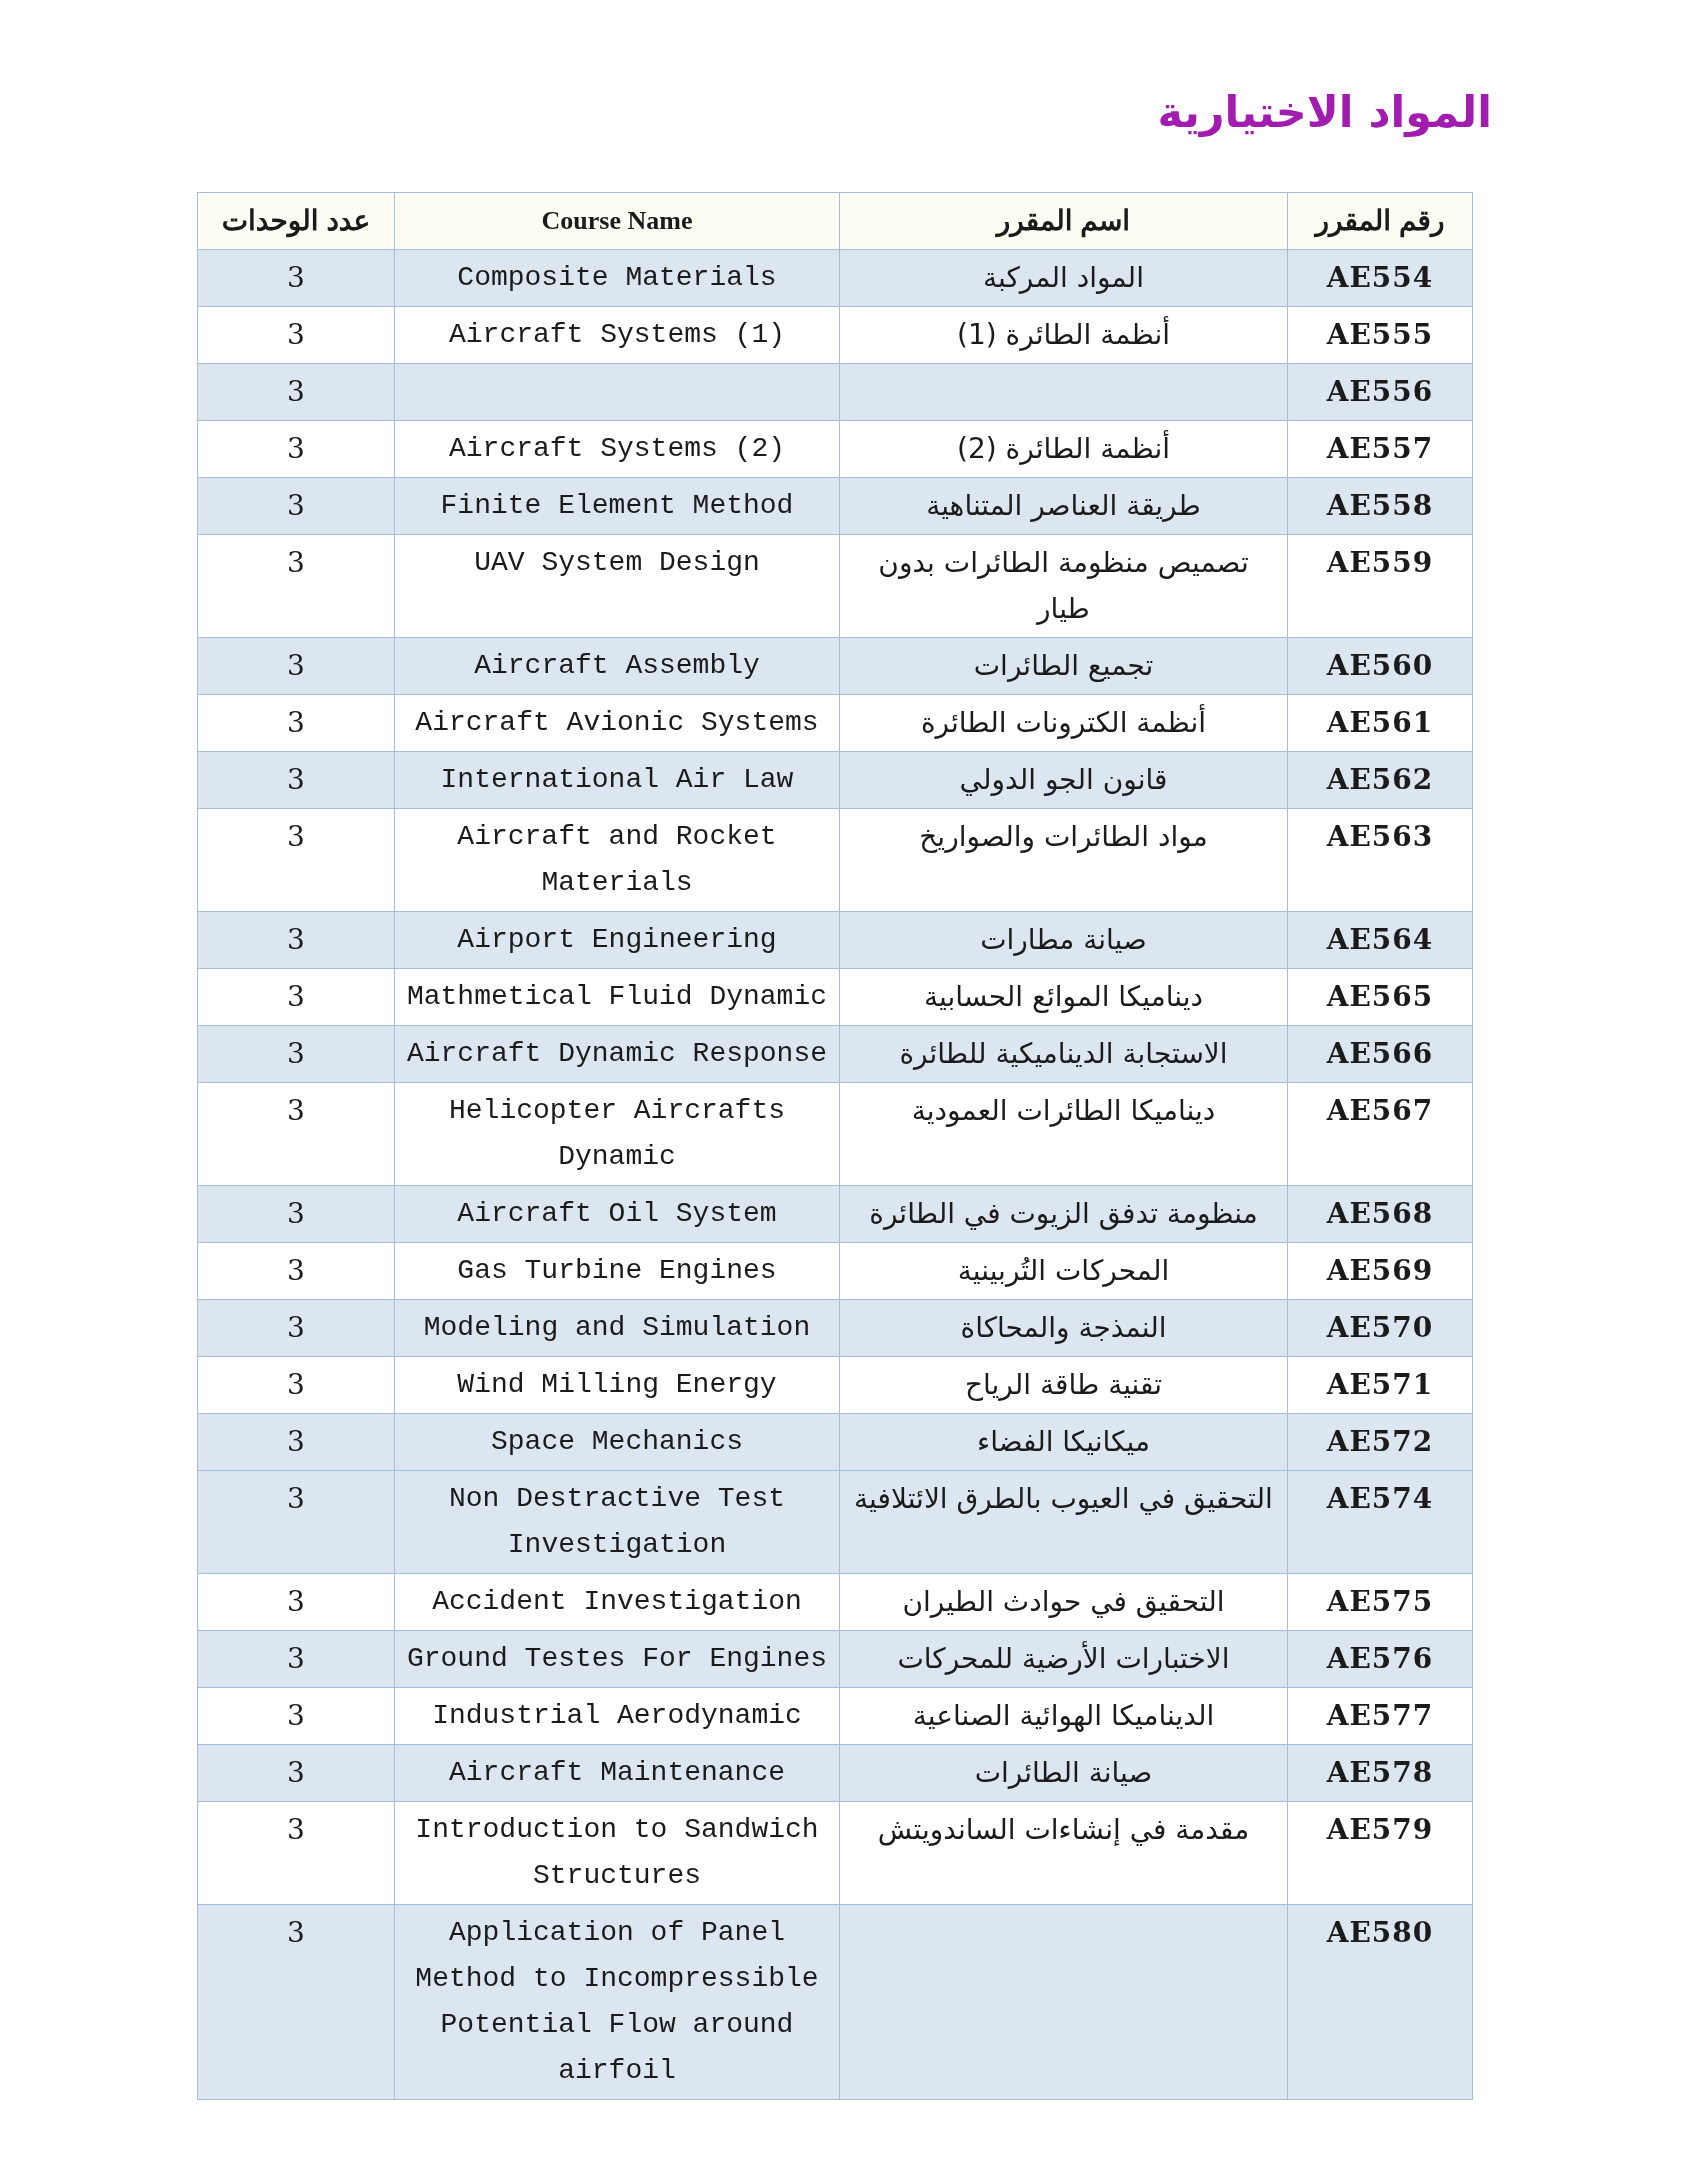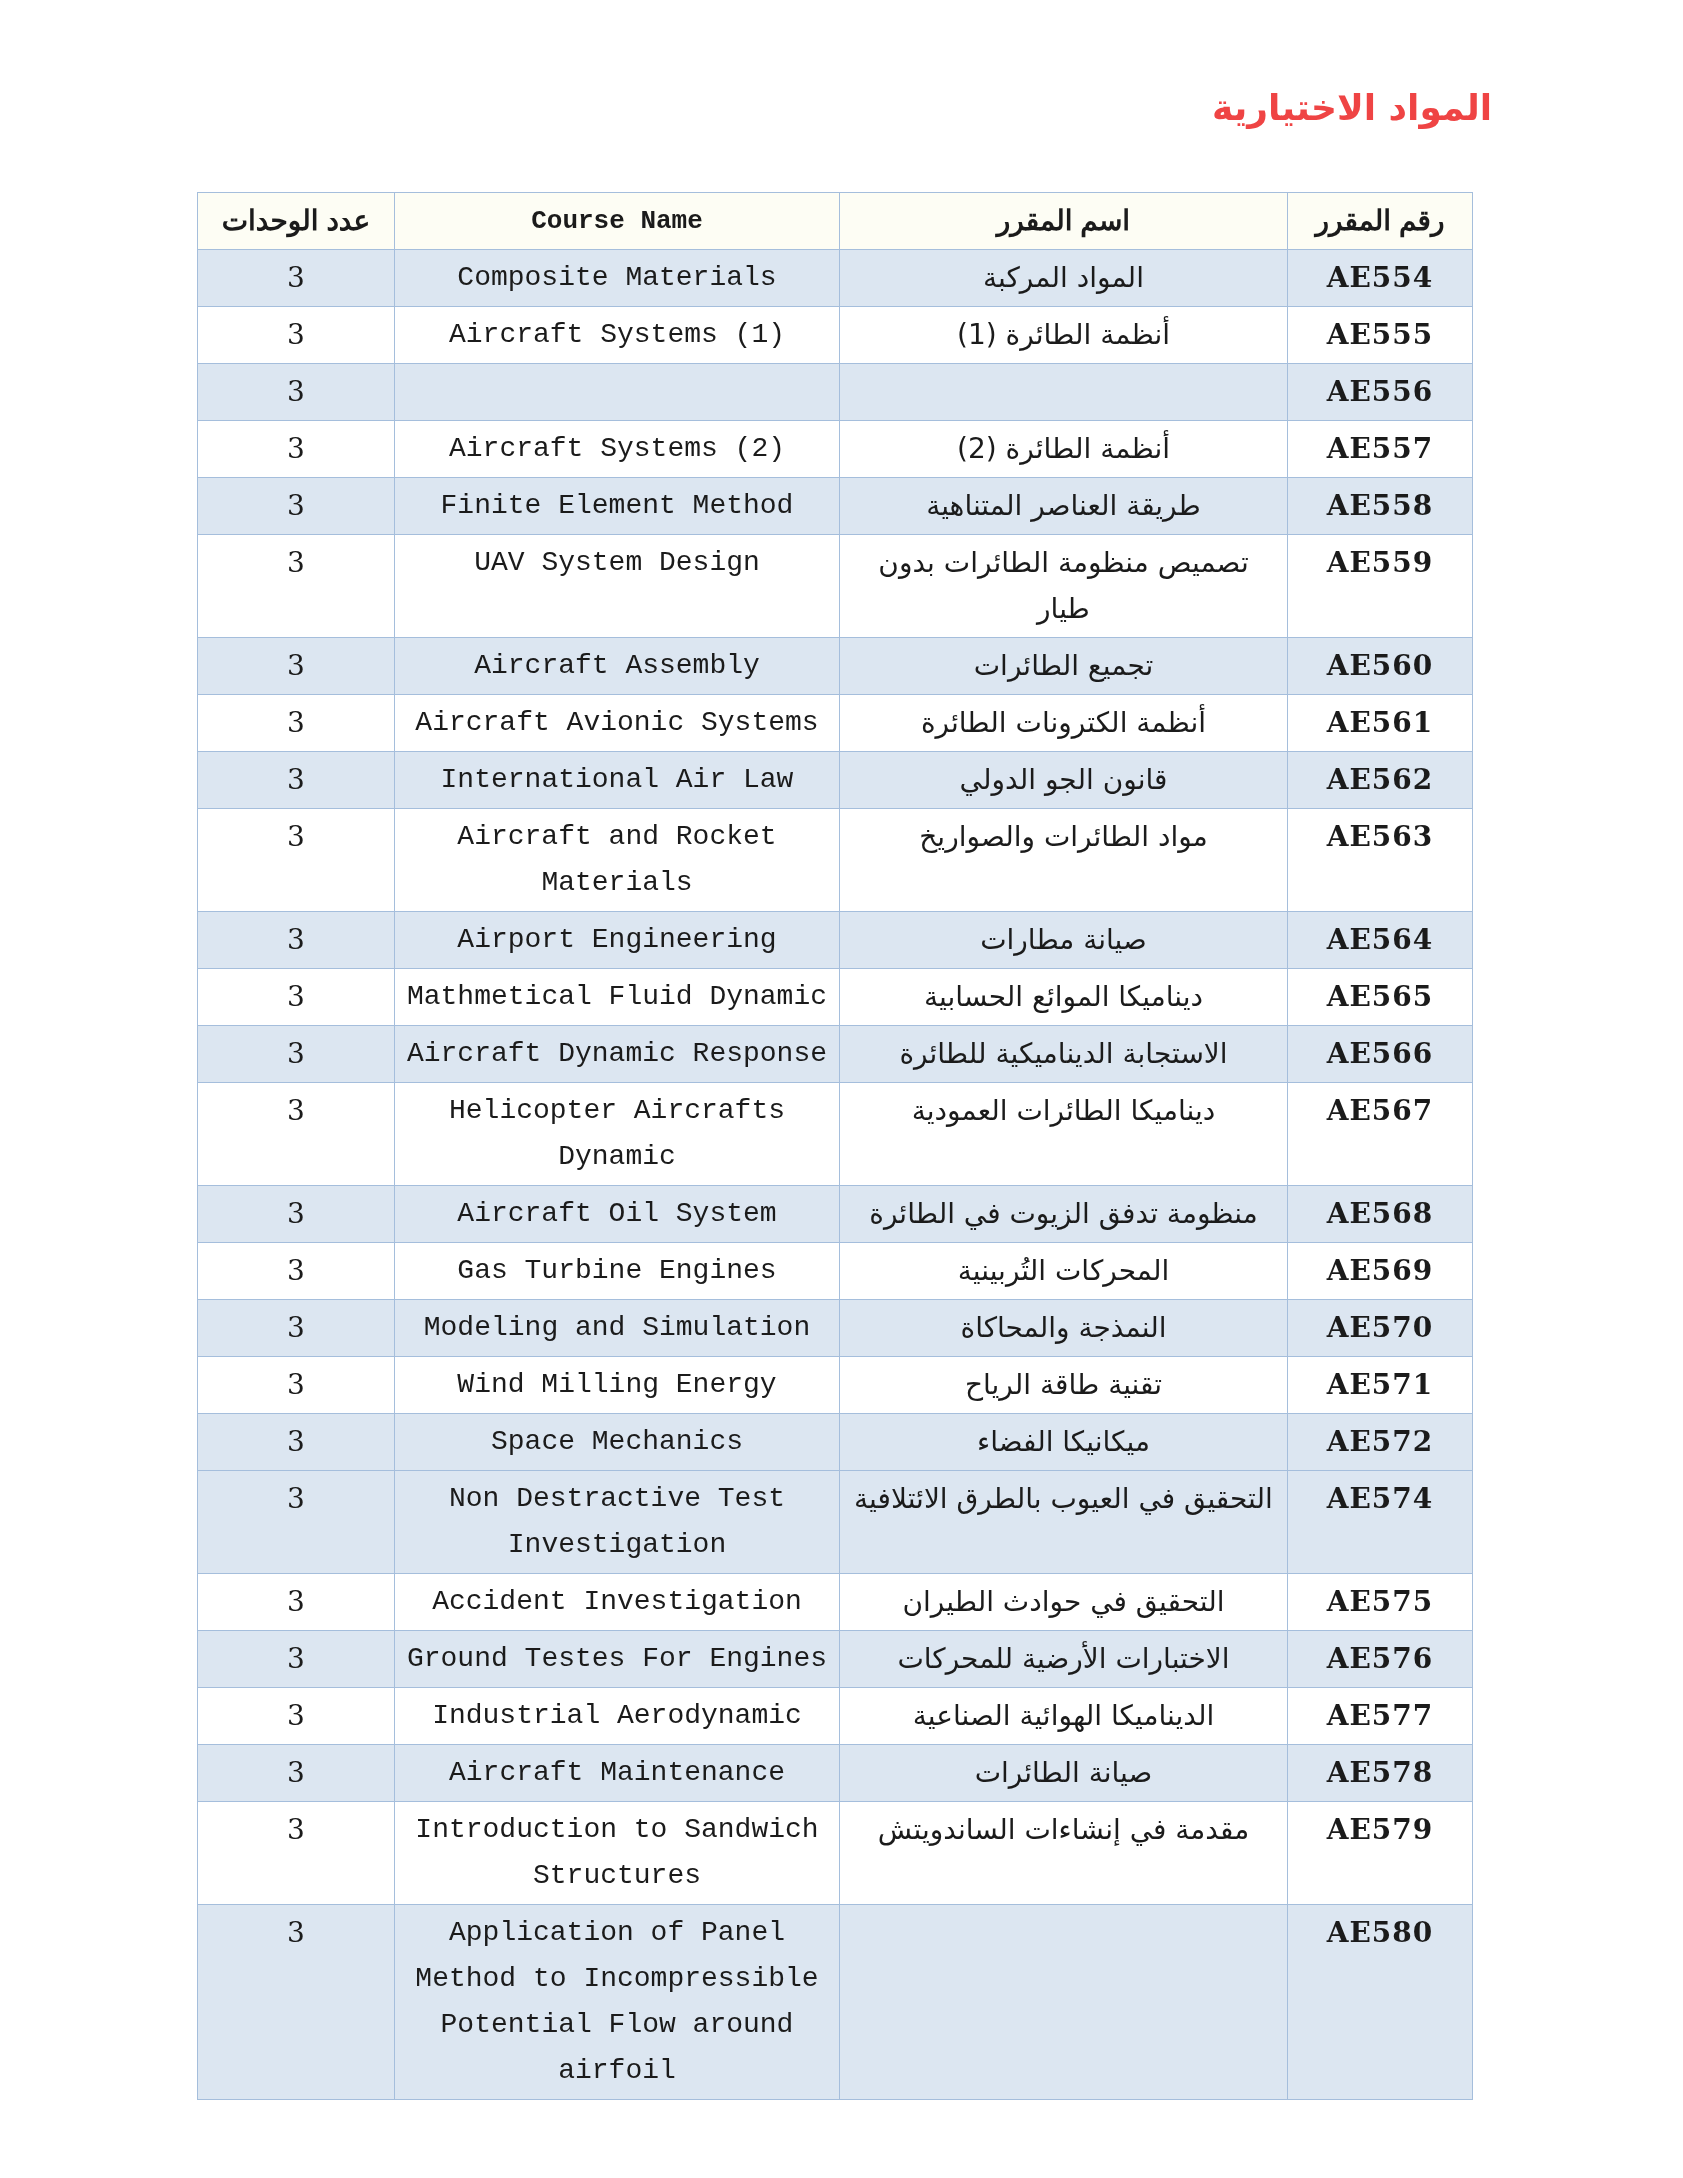--- a/index.html
+++ b/index.html
@@ -18,23 +18,23 @@
   }
   .title {
     position: absolute;
     top: 87px;
     left: 0;
     width: 1492px;
     margin: 0;
     text-align: right;
     direction: rtl;
     font-family: "DejaVu Sans", sans-serif;
-    font-size: 36px;
+    font-size: 43px;
     font-weight: bold;
-    color: #ef4444;
+    color: #a21caf;
   }
   table.courses {
     position: absolute;
     top: 192px;
     left: 197px;
     width: 1275px;
     border-collapse: collapse;
     table-layout: fixed;
     direction: rtl;
   }
@@ -52,21 +52,21 @@
     line-height: 46px;
     overflow: hidden;
   }
   table.courses thead th {
     background: #fdfdf4;
     font-weight: bold;
     font-size: 28px;
     font-family: Liberation Sans, sans-serif;
   }
   table.courses thead th.latin {
-    font-family: Liberation Mono, monospace;
+    font-family: Liberation Serif, serif;
     font-size: 26px;
   }
   table.courses td {
     background: #ffffff;
     font-size: 28px;
   }
   table.courses tr.band td {
     background: #dce6f1;
   }
   td.cell-ar {

